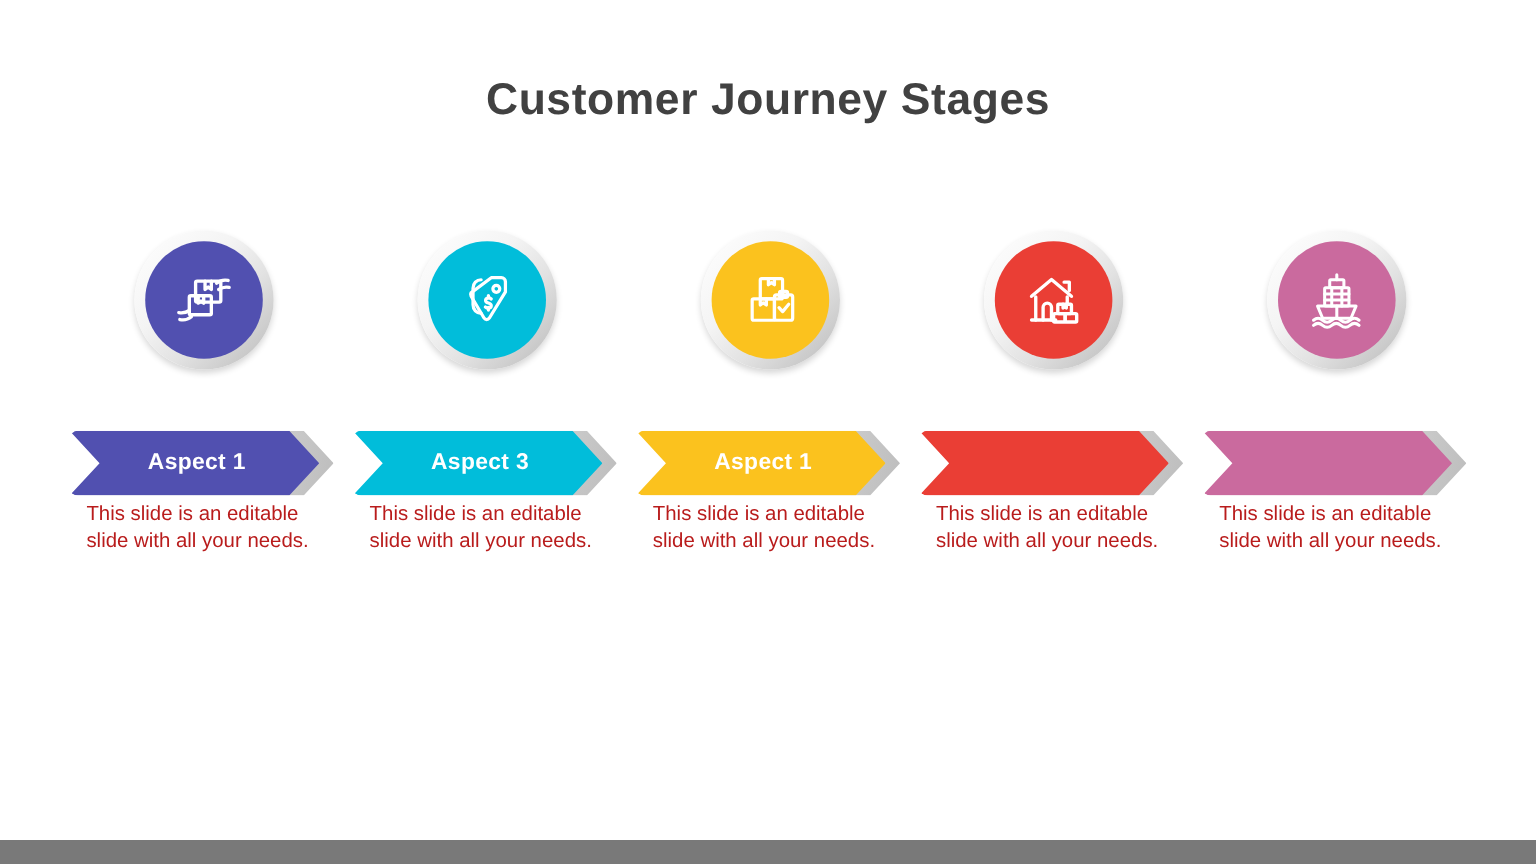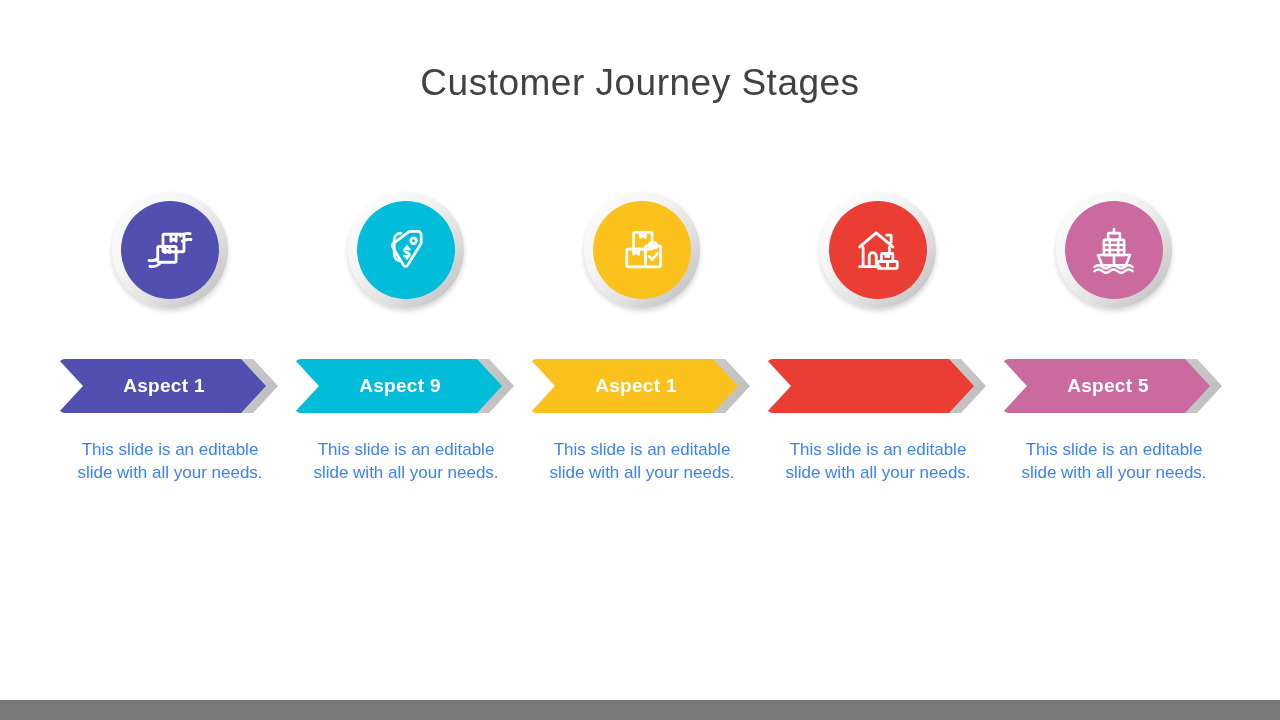--- a/index.html
+++ b/index.html
@@ -23,21 +23,21 @@
     background: #ffffff;
   }
 
   .slide-title {
     position: absolute;
     left: 0;
     top: 62px;
     width: 1280px;
     text-align: center;
     font-size: 37px;
-    font-weight: normal;
+    font-weight: bold;
     color: #414141;
     letter-spacing: 0.5px;
     white-space: nowrap;
   }
 
   
   .stage-row {
     position: absolute;
     left: 52px;
     top: 190px;
@@ -120,25 +120,24 @@
     color: #ffffff;
     letter-spacing: 0.3px;
     white-space: nowrap;
     padding-left: 4px;
     box-sizing: border-box;
   }
 
   
   .desc {
     width: 196px;
-    margin-top: 22px;
-    text-align: center;
+    text-align: left;
     font-size: 17px;
     line-height: 22.5px;
-    color: #3b82f6;
+    color: #b91c1c;
     font-family: "Liberation Sans", sans-serif;
   }
 
   
   .bottom-bar {
     position: absolute;
     left: 0;
     top: 700px;
     width: 1280px;
     height: 20px;
@@ -187,21 +186,21 @@
             <circle cx="41" cy="21" r="3.4"></circle>
             <path d="M36 31c-1.6-1.4-5.6-1.6-5.6 1.4 0 3.2 5.6 2 5.6 5.2 0 3-4 2.9-5.8 1.3"></path>
             <path d="M33.2 27.6v2.3M33.2 39.3v2.6"></path>
             <path d="M26 12c-4.6 0-8 3.6-8 8.4v16.4c0 4.8 3.4 8.4 8 8.4"></path>
           </svg>
         </div>
       </div>
       <div class="banner-area">
         <div class="chev chev-shadow"></div>
         <div class="chev chev-main" style="background: rgb(1, 189, 218);"></div>
-        <div class="chev-label">Aspect 9</div>
+        <div class="chev-label">Aspect 3</div>
       </div>
       <div class="desc">This slide is an editable slide with all your needs.</div>
     </div>
 
     <div class="stage">
       <div class="icon-wrap">
         <div class="icon-ring"></div>
         <div class="icon-disc" style="background: rgb(251, 194, 30);">
           <svg width="54" height="54" viewBox="0 0 64 64" fill="none" stroke="#ffffff" stroke-width="3.2" stroke-linecap="round" stroke-linejoin="round">
             <rect x="22" y="11" width="22" height="20" rx="1.5"></rect>
@@ -259,21 +258,20 @@
             <path d="M13 38h38l-5 12H18z"></path>
             <path d="M32 38v12"></path>
             <path d="M9 52c3-2.6 6-2.6 9 0s6 2.6 9 0 6-2.6 9 0 6 2.6 9 0 6-2.6 9 0"></path>
             <path d="M9 57c3-2.6 6-2.6 9 0s6 2.6 9 0 6-2.6 9 0 6 2.6 9 0 6-2.6 9 0"></path>
           </svg>
         </div>
       </div>
       <div class="banner-area">
         <div class="chev chev-shadow"></div>
         <div class="chev chev-main" style="background: rgb(202, 106, 158);"></div>
-        <div class="chev-label">Aspect 5</div>
       </div>
       <div class="desc">This slide is an editable slide with all your needs.</div>
     </div>
 
   </div>
 </div>
 
 <div class="bottom-bar" style="background: rgb(121, 121, 121);"></div>
 
 </body></html>

